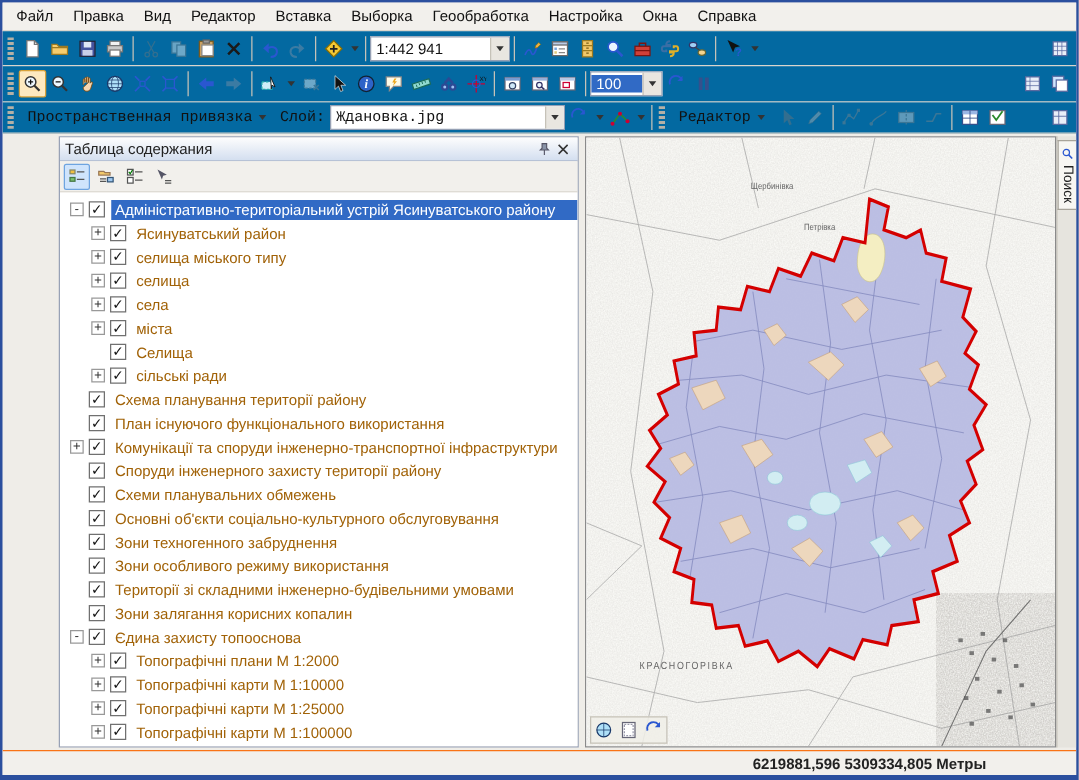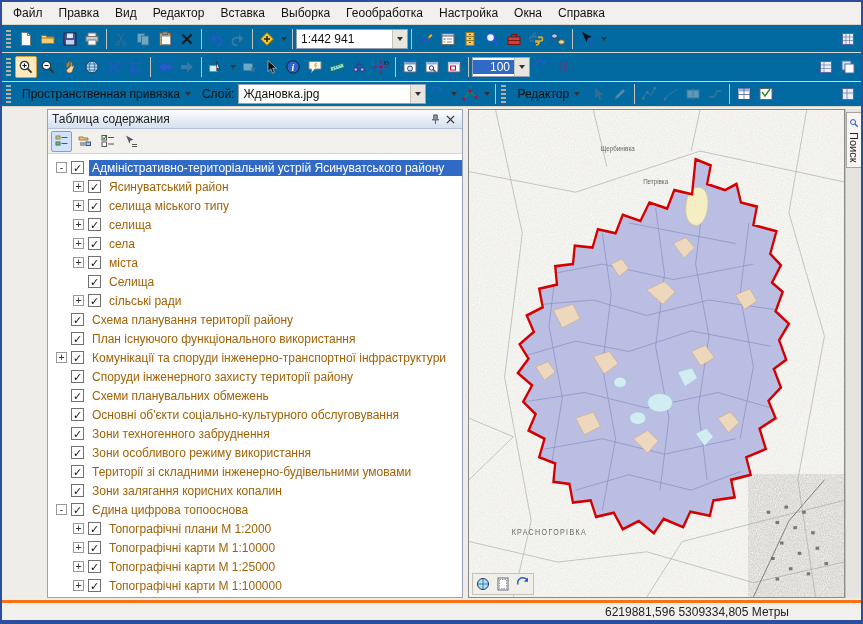--- a/index.html
+++ b/index.html
@@ -8,33 +8,33 @@
     width:863px;height:624px;margin:0;
     border:2px solid #2b4f9e;border-bottom-width:4px;
     background:#efede8;display:flex;flex-direction:column;overflow:hidden;
     font-family:"Liberation Sans",sans-serif;font-size:12px;color:#111;
   }
   
   .menubar{height:23px;display:flex;align-items:center;padding:0 3px;background:#f2f0ec;border-bottom:1px solid #d9d5cd;flex:none;}
   .menu-item{padding:3px 8px;white-space:nowrap;cursor:default;}
   
   .toolbar{display:flex;align-items:center;background:#0369a1;border-bottom:1px solid #d9d5cd;padding:1px 2px;flex:none;}
-  .tb1{height:28px;} .tb2{height:29px;} .tb3{height:25px;}
+  .tb1{height:28px;} .tb2{height:29px;} .tb3{height:25px;font-family:Liberation Mono, monospace;}
   .grip{width:5px;height:18px;margin:0 4px 0 2px;flex:none;
     background:repeating-linear-gradient(to bottom,#b4b0a6 0 2px,transparent 2px 4px);}
   .sep{width:1px;height:20px;background:#c6c2b8;margin:0 3px;flex:none;}
   .tbtn{width:22px;height:22px;display:flex;align-items:center;justify-content:center;border:1px solid transparent;border-radius:2px;flex:none;cursor:default;}
   .tbtn.active{background:#fde9c0;border-color:#d8a23a;}
   .tbtn.disabled{opacity:.42;}
   .ic{width:16px;height:16px;display:block;}
   .dar{width:0;height:0;border-left:3.5px solid transparent;border-right:3.5px solid transparent;border-top:4px solid #333;}
   .ddbtn{width:11px;height:22px;display:flex;align-items:center;justify-content:center;flex:none;}
   .combo{height:20px;background:#fff;border:1px solid #95a0b4;display:flex;align-items:center;flex:none;overflow:hidden;}
   .combo .val{flex:1;padding:0 4px;white-space:nowrap;overflow:hidden;font-size:12px;}
-  .combo .val.sel{background:#316ac5;color:#fff;text-align:right;}
+  .combo .val.sel{background:#316ac5;color:#fff;}
   .combo .cbtn{width:15px;align-self:stretch;background:#e9e6e0;border-left:1px solid #c6c2b8;display:flex;align-items:center;justify-content:center;flex:none;}
   .ddtext{height:22px;display:flex;align-items:center;gap:5px;padding:0 6px;border:1px solid transparent;white-space:nowrap;cursor:default;}
   .right-group{margin-left:auto;display:flex;align-items:center;}
   
   .main{flex:1;display:flex;min-height:0;padding:2px 0 2px 2px;margin-left:43px;}
   .toc-panel{width:416px;flex:none;display:flex;flex-direction:column;border:1px solid #98a2b6;background:#f2f0ec;}
   .toc-header{height:19px;background:linear-gradient(#fdfdfd,#d4dff0);display:flex;align-items:center;padding:0 4px;border-bottom:1px solid #b7c2d6;flex:none;}
   .toc-title{flex:1;font-size:12px;color:#222;white-space:nowrap;overflow:hidden;}
   .hbtn{width:15px;height:15px;display:flex;align-items:center;justify-content:center;flex:none;cursor:default;}
   .toc-toolbar{height:25px;display:flex;align-items:center;gap:2px;padding:2px 3px;background:#f2f0ec;border-bottom:1px solid #d9d5cd;flex:none;}
@@ -50,21 +50,21 @@
   .splitter{width:5px;flex:none;}
   .map-wrap{flex:1;position:relative;border:1px solid #8a8a8a;background:#fff;overflow:hidden;min-width:0;}
   .map-wrap svg.mapsvg{position:absolute;inset:0;width:100%;height:100%;}
   .maplbl{font-family:"Liberation Sans",sans-serif;fill:#666;}
   .map-nav{position:absolute;left:3px;bottom:2px;display:flex;gap:2px;background:rgba(240,238,232,.85);padding:1px;border:1px solid #c6c2b8;}
   .map-nav .tbtn{width:18px;height:18px;}
   .right-strip{width:16px;flex:none;background:#e6e4de;border-left:1px solid #c6c2b8;display:flex;flex-direction:column;align-items:center;padding-top:3px;}
   .search-tab{background:#f7f6f2;border:1px solid #a8a49a;border-right:none;display:flex;flex-direction:column;align-items:center;gap:4px;padding:5px 0;width:15px;cursor:default;}
   .search-tab .vtext{writing-mode:vertical-rl;font-size:11px;color:#222;}
   
-  .statusbar{height:20px;flex:none;background:#f2f0ec;border-top:3px solid #f97316;display:flex;align-items:center;justify-content:flex-end;padding-right:72px;font-size:12px;color:#222;}
+  .statusbar{height:20px;flex:none;background:#f2f0ec;border-top:1px solid #f97316;display:flex;align-items:center;justify-content:flex-end;padding-right:72px;font-size:12px;color:#222;font-weight:bold;}
 </style>
 </head>
 <body>
 
 <div class="window">
 
   <div class="menubar">
     <span class="menu-item">Файл</span>
     <span class="menu-item">Правка</span>
     <span class="menu-item">Вид</span>
@@ -631,21 +631,21 @@
             <span class="tree-label">Території зі складними інженерно-будівельними умовами</span>
           </div>
           <div class="tree-row" style="padding-left: 4px;">
             <span class="expander hidden"></span>
             <span class="checkbox">✓</span>
             <span class="tree-label">Зони залягання корисних копалин</span>
           </div>
           <div class="tree-row" style="padding-left: 4px;">
             <span class="expander">-</span>
             <span class="checkbox">✓</span>
-            <span class="tree-label">Єдина цифрова топооснова</span>
+            <span class="tree-label">Єдина захисту топооснова</span>
           </div>
           <div class="tree-row" style="padding-left: 21px;">
             <span class="expander">+</span>
             <span class="checkbox">✓</span>
             <span class="tree-label">Топографічні плани М 1:2000</span>
           </div>
           <div class="tree-row" style="padding-left: 21px;">
             <span class="expander">+</span>
             <span class="checkbox">✓</span>
             <span class="tree-label">Топографічні карти М 1:10000</span>

